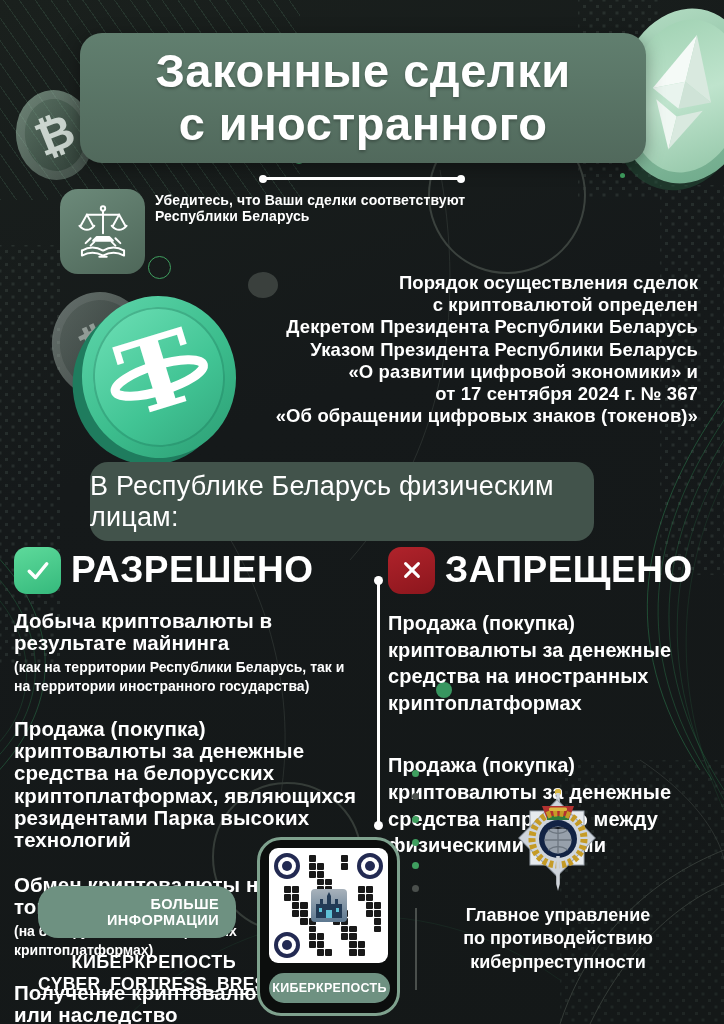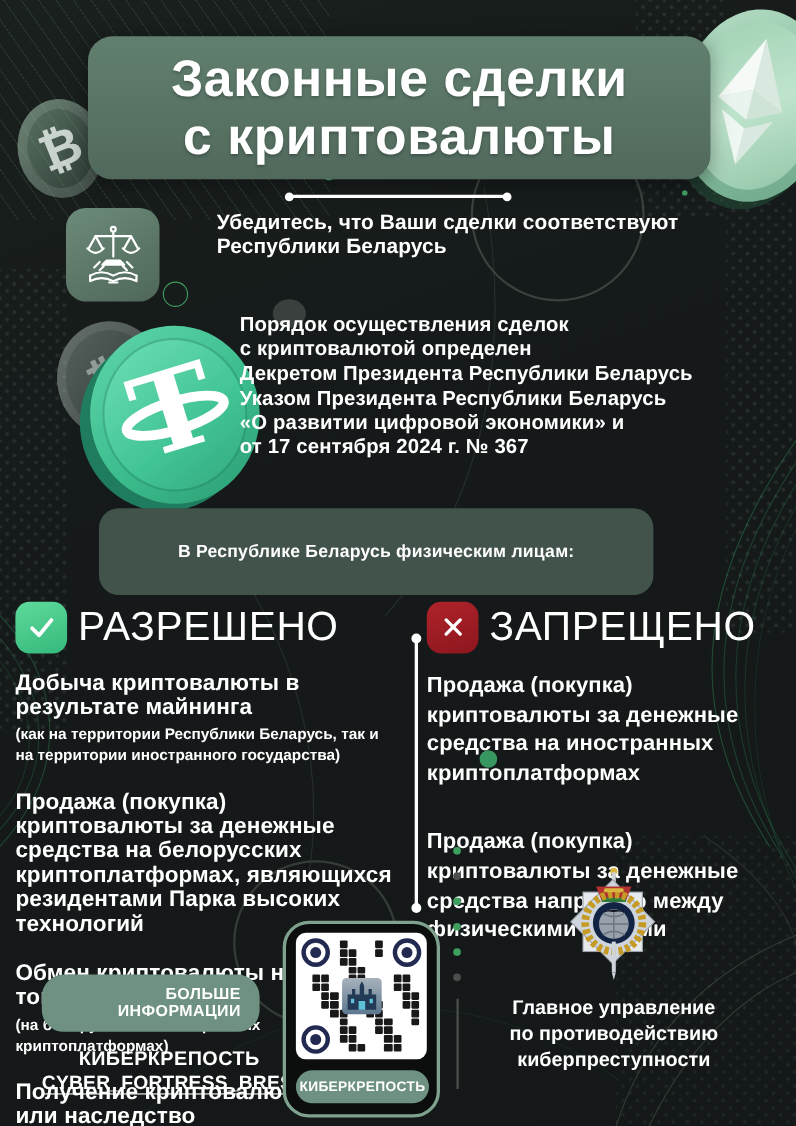--- a/index.html
+++ b/index.html
@@ -71,37 +71,37 @@
     text-shadow:0 2px 3px rgba(0,0,0,.25); }
   .top-divider { position:absolute; left:262px; top:177px; width:200px; height:2.5px; background:#fff; border-radius:2px; }
   .top-divider::before, .top-divider::after { content:""; position:absolute; top:-2.5px; width:8px; height:8px;
     border-radius:50%; background:#fff; }
   .top-divider::before { left:-3px; } .top-divider::after { right:-3px; }
   
   .scales-box { position:absolute; left:60px; top:189px; width:85px; height:85px; border-radius:18px;
     background: linear-gradient(150deg,#6c8a7a 0%, #4e6759 100%);
     display:flex; align-items:center; justify-content:center; }
   .intro-headline { position:absolute; left:155px; top:192px; width:545px; }
-  .intro-headline div { font-size:19px; font-weight:800; line-height:1.15; letter-spacing:.1px;margin-left:42px; }
-  .intro-par { position:absolute; left:218px; top:284px; width:480px; }
+  .intro-headline div { font-size:14px; font-weight:800; line-height:1.15; letter-spacing:.1px; }
+  .intro-par { position:absolute; left:218px; top:272px; width:480px;text-align:right; }
   .intro-par div { font-size:18.5px; font-weight:700; line-height:1.2; letter-spacing:.1px; }
   
   .banner { position:absolute; left:90px; top:462px; width:504px; height:79px; border-radius:18px;
     background:#42534b; display:flex; align-items:center; justify-content:center; }
-  .banner span { font-size:16px; font-weight:700; letter-spacing:.2px; }
+  .banner span { font-size:27px; font-weight:400; letter-spacing:.2px; }
   
   .columns { position:absolute; left:14px; top:546px; width:704px; display:flex; }
   .col-left { width:346px; }
   .col-right { width:324px; margin-left:28px; }
   .col-head { display:flex; align-items:center; gap:10px; margin-bottom:16px; height:48px; }
   .badge { width:47px; height:47px; border-radius:13px; flex:0 0 auto;
     display:flex; align-items:center; justify-content:center; }
   .badge-check { background:linear-gradient(160deg,#5eda9b 0%, #35b97c 100%); }
   .badge-x { background:linear-gradient(160deg,#b0232b 0%, #8c161d 100%); }
-  .col-head h2 { font-size:37px; font-weight:400; letter-spacing:.5px; }
+  .col-head h2 { font-size:37px; font-weight:700; letter-spacing:.5px; }
   .a-item { margin-bottom:23px; }
   .a-item .main { font-size:20.5px; font-weight:800; line-height:1.08; letter-spacing:.1px; }
   .a-item .note { font-size:14px; font-weight:700; line-height:1.32; margin-top:4px; }
   .p-item { font-size:20px; font-weight:700; line-height:1.33; margin-bottom:36px; letter-spacing:.1px; }
   .v-divider { position:absolute; left:363px; top:34px; width:2.5px; height:246px; background:#fff; border-radius:2px; }
   .v-divider::before, .v-divider::after { content:""; position:absolute; left:-3px; width:9px; height:9px;
     border-radius:50%; background:#fff; }
   .v-divider::before { top:-4px; } .v-divider::after { bottom:-4px; }
   
   .footer-left { position:absolute; left:38px; top:886px; width:198px; text-align:right; }
@@ -193,21 +193,21 @@
         <polygon points="64,74 34,88 64,102" fill="#e9f4ee"></polygon>
         <polygon points="64,74 94,88 64,102" fill="#cfe3d7"></polygon>
         <polygon points="40,98 64,144 64,110" fill="#eff7f2"></polygon>
         <polygon points="88,98 64,144 64,110" fill="#d9e9df"></polygon>
       </g>
     </svg>
   </div>
 
   <div class="title-panel">
     <div class="title-line">Законные сделки</div>
-    <div class="title-line">с криптовалюты</div>
+    <div class="title-line">с иностранного</div>
   </div>
   <div class="top-divider"></div>
 
   <div class="scales-box">
     <svg width="62" height="62" viewBox="0 0 100 100" fill="none" stroke="#fff" stroke-width="3.2" stroke-linecap="round" stroke-linejoin="round">
       <circle cx="50" cy="12" r="3.5"></circle>
       <path d="M50,16 V52"></path>
       <path d="M24,22 H76"></path>
       <path d="M24,22 L14,40 M24,22 L34,40"></path>
       <path d="M12,40 Q24,53 36,40"></path>
@@ -240,20 +240,21 @@
     </svg>
   </div>
 
   <div class="intro-par">
     <div>Порядок осуществления сделок</div>
     <div>с криптовалютой определен</div>
     <div>Декретом Президента Республики Беларусь</div>
     <div>Указом Президента Республики Беларусь</div>
     <div>«О развитии цифровой экономики» и</div>
     <div>от 17 сентября 2024 г. № 367</div>
+    <div>«Об обращении цифровых знаков (токенов)»</div>
   </div>
 
   <div class="banner">
     <span>В Республике Беларусь физическим лицам:</span>
   </div>
 
   <div class="columns">
     <div class="col-left">
       <div class="col-head">
         <span class="badge badge-check">

